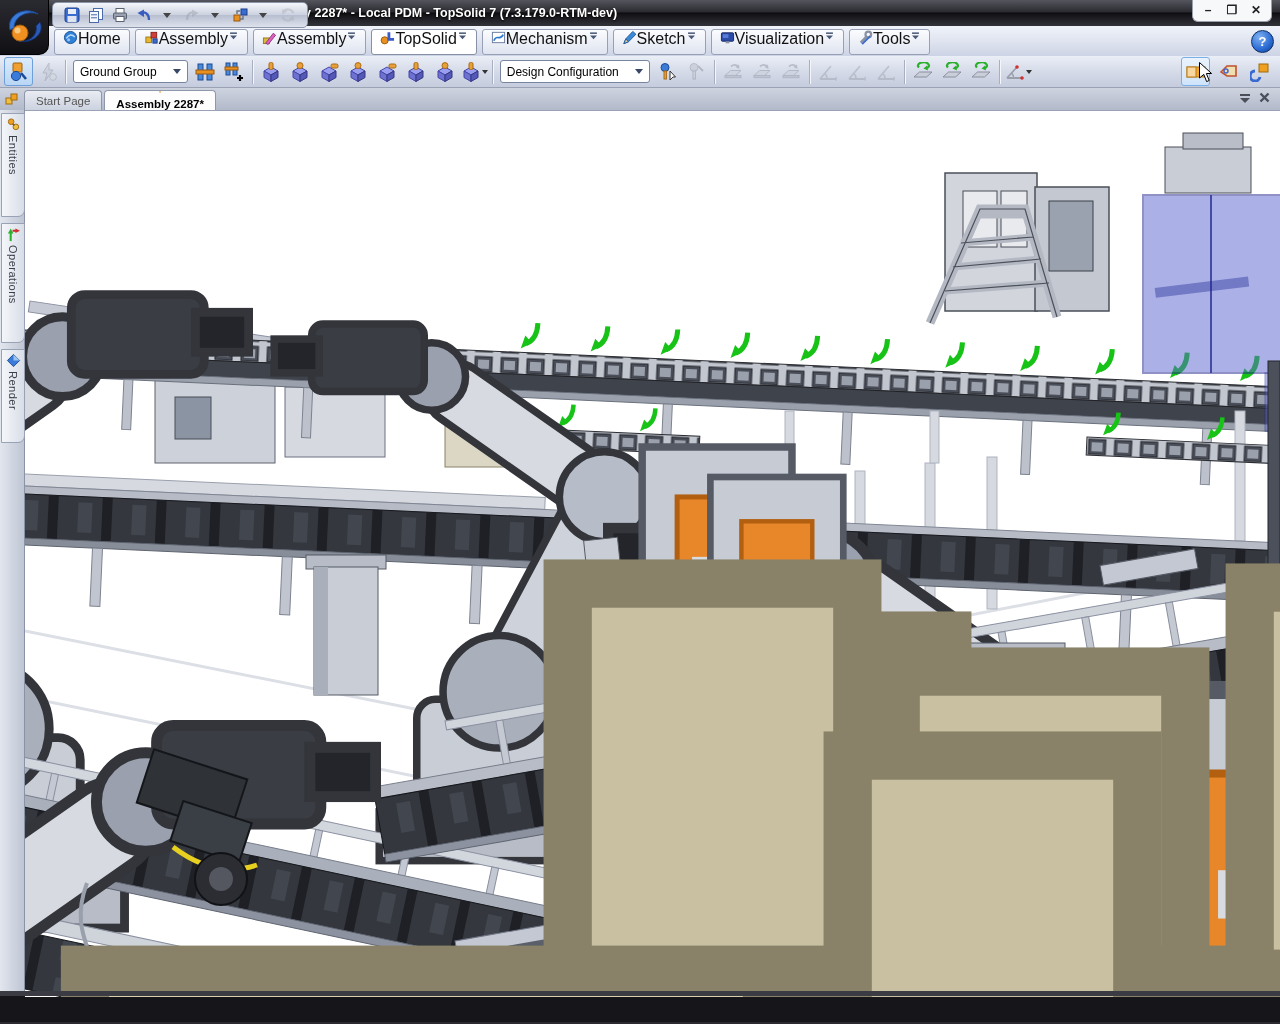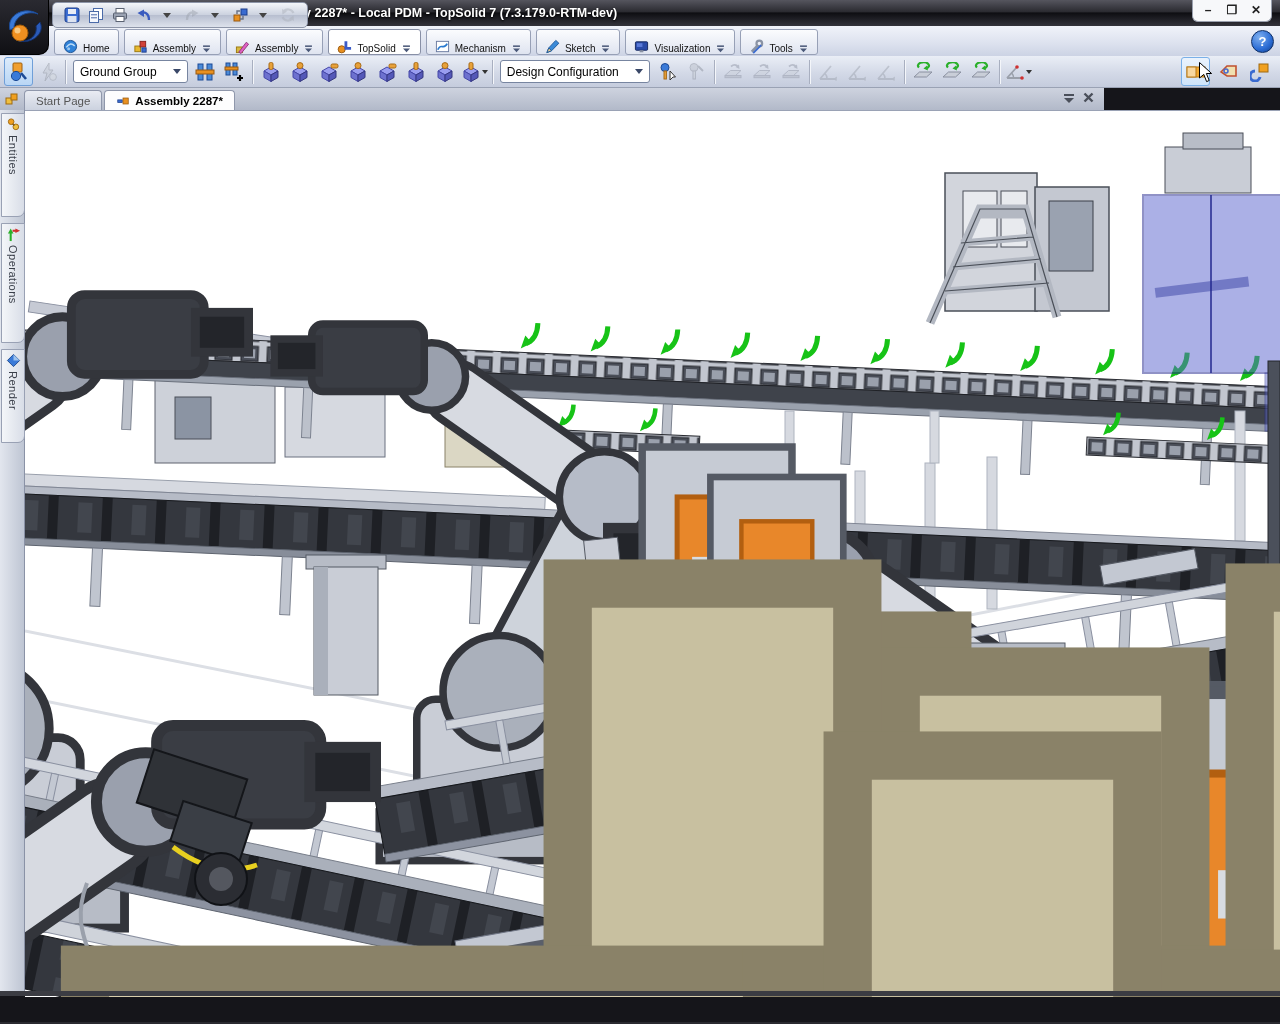--- a/index.html
+++ b/index.html
@@ -20,23 +20,23 @@
   .disabled{opacity:.45;}
   .wtitle{position:absolute;left:252px;top:0;height:26px;line-height:26px;color:#fff;
     font-size:12.5px;font-weight:bold;text-shadow:0 1px 2px #000;white-space:nowrap;}
   .wctrl{position:absolute;right:8px;top:0;height:21px;background:#f7f8fa;border:1px solid #9aa0ae;border-top:none;
     border-radius:0 0 6px 6px;display:flex;align-items:center;padding:0 4px;gap:2px;z-index:6;}
   .wbtn{width:22px;height:17px;text-align:center;line-height:16px;font-size:12px;color:#222;font-weight:bold;cursor:default;}
   
   .ribbonrow{position:absolute;left:0;top:26px;width:1280px;height:30px;
     background:linear-gradient(#f0f3fa,#dce1ee 60%,#ccd3e4);border-bottom:1px solid #aab2c4;}
   .rtabs{position:absolute;left:54px;top:3px;display:flex;gap:5px;}
-  .rtab{display:flex;align-items:flex-end;gap:5px;height:24px;padding:0 8px;
+  .rtab{display:flex;align-items:flex-start;height:24px;padding:0 8px;
     background:linear-gradient(#fbfcfe,#dfe4f0);border:1px solid #97a0b6;border-radius:3px;
-    font-size:10px;color:#111;}
+    font-size:16px;color:#111;}
   .rtab.active{background:#fff;border-color:#8890a6;}
   .rtab svg.ric{width:15px;height:15px;}
   .rtab svg.chev{width:11px;height:11px;}
   .helpbtn{position:absolute;right:6px;top:4px;width:21px;height:21px;border-radius:50%;
     background:radial-gradient(circle at 35% 30%,#7fb0f0,#2a6bd4 60%,#123d86);
     color:#fff;font-weight:bold;font-size:13px;text-align:center;line-height:21px;border:1px solid #0e2f66;}
   
   .toolrow{position:absolute;left:0;top:56px;width:1280px;height:32px;
     background:linear-gradient(#eaeef6,#d3d9e7 55%,#c5ccdd);border-bottom:1px solid #9aa2b4;
     display:flex;align-items:center;padding-left:4px;box-sizing:border-box;}
@@ -46,27 +46,27 @@
   .tbtn.hover{background:linear-gradient(#eaf3fd,#cfe4fa);border-color:#7ab0e8;}
   .tsep{width:1px;height:24px;background:#a8afc0;border-right:1px solid #f4f6fa;margin:0 3px;}
   .combo{height:21px;background:#fff;border:1px solid #7785a0;border-radius:3px;display:flex;align-items:center;
     font-size:12px;color:#000;padding:0 6px;margin:0 3px;position:relative;}
   .combo .cval{padding-right:14px;text-align:right;}
   .combo .carr{width:0;height:0;border-left:4px solid transparent;border-right:4px solid transparent;
     border-top:5px solid #3a4868;margin-left:2px;}
   .tright{margin-left:auto;display:flex;align-items:center;margin-right:6px;gap:3px;}
   .smallchev{width:0;height:0;border-left:3.5px solid transparent;border-right:3.5px solid transparent;border-top:4px solid #333;margin-left:1px;}
   
-  .doctabrow{position:absolute;left:0;top:88px;width:1104px;height:22px;
+  .doctabrow{position:absolute;left:0;top:88px;width:1280px;height:22px;
     background:linear-gradient(#ced3df,#b2b9c9);display:flex;align-items:flex-end;}
   .dlead{width:24px;height:20px;display:flex;align-items:center;justify-content:center;}
   .dtab{height:19px;display:flex;align-items:center;gap:5px;padding:0 11px;margin-right:2px;
     border:1px solid #8f97ab;border-bottom:none;border-radius:4px 4px 0 0;
     background:linear-gradient(#e9ecf3,#ccd2df);font-size:11.5px;color:#555;}
-  .dtab.active{background:#fdfdfe;color:#000;font-weight:bold;}
+  .dtab.active{background:#fdfdfe;color:#000;font-weight:bold;flex-direction:column;}
   .dtab svg{width:14px;height:12px;}
   .dright{margin-left:auto;display:flex;align-items:center;gap:8px;padding-right:10px;height:22px;}
   .dico{color:#4a4f5a;font-size:12px;font-weight:bold;}
   
   .sidebar{position:absolute;left:0;top:110px;width:25px;height:886px;
     background:linear-gradient(to right,#e2e6ee,#bec5d3);border-right:1px solid #8a92a6;box-sizing:border-box;}
   .stab{width:22px;margin:3px 1px 6px 1px;background:linear-gradient(to right,#f4f6f9,#d8dde7);
     border:1px solid #99a1b4;border-radius:0 0 7px 0;display:flex;flex-direction:column;align-items:center;padding:3px 0;}
   .stab svg{width:15px;height:15px;margin-bottom:3px;}
   .stab span{writing-mode:vertical-rl;font-size:11px;color:#3a3f4a;letter-spacing:.5px;}

